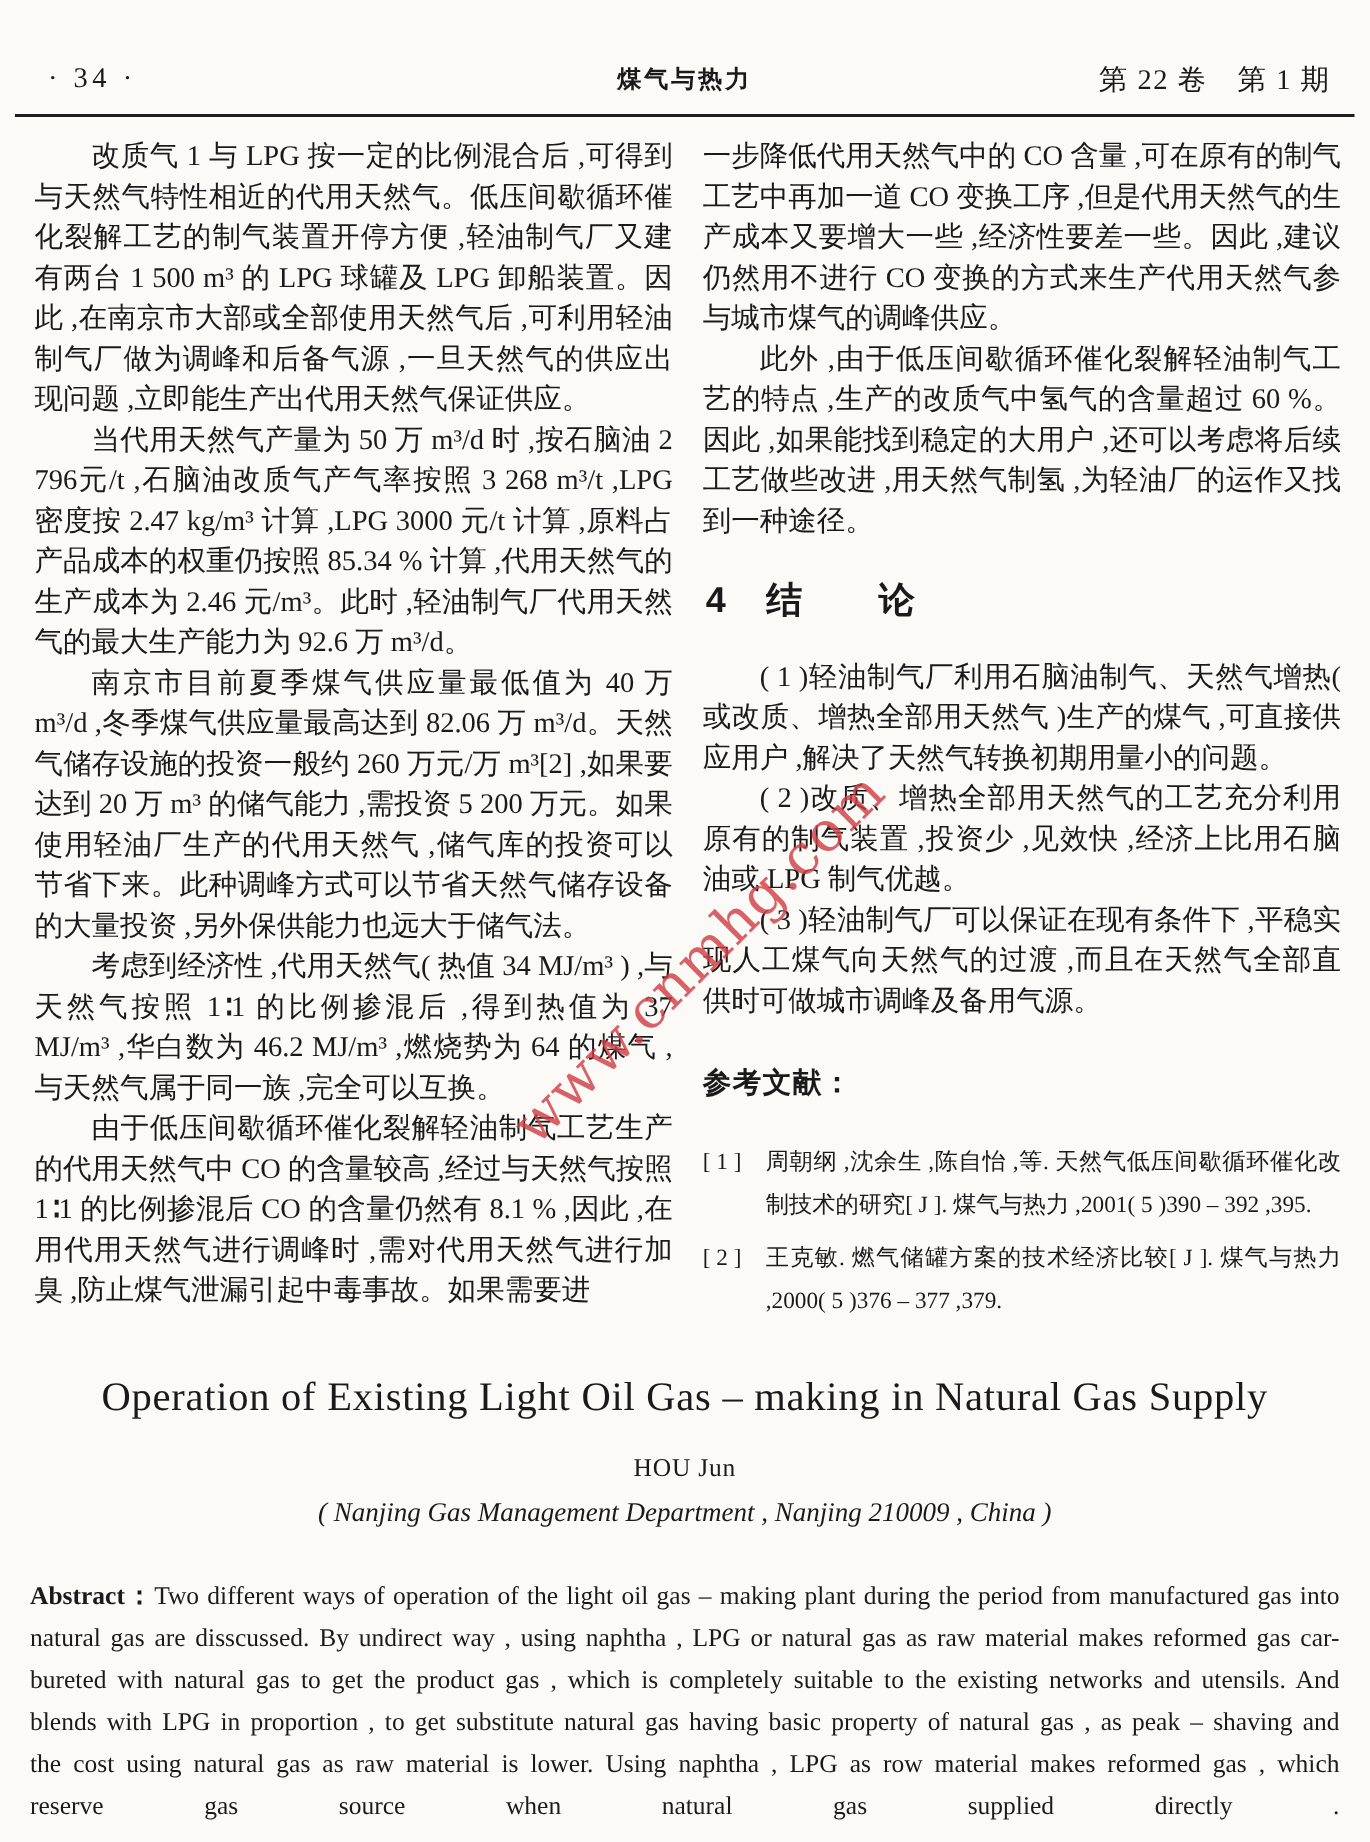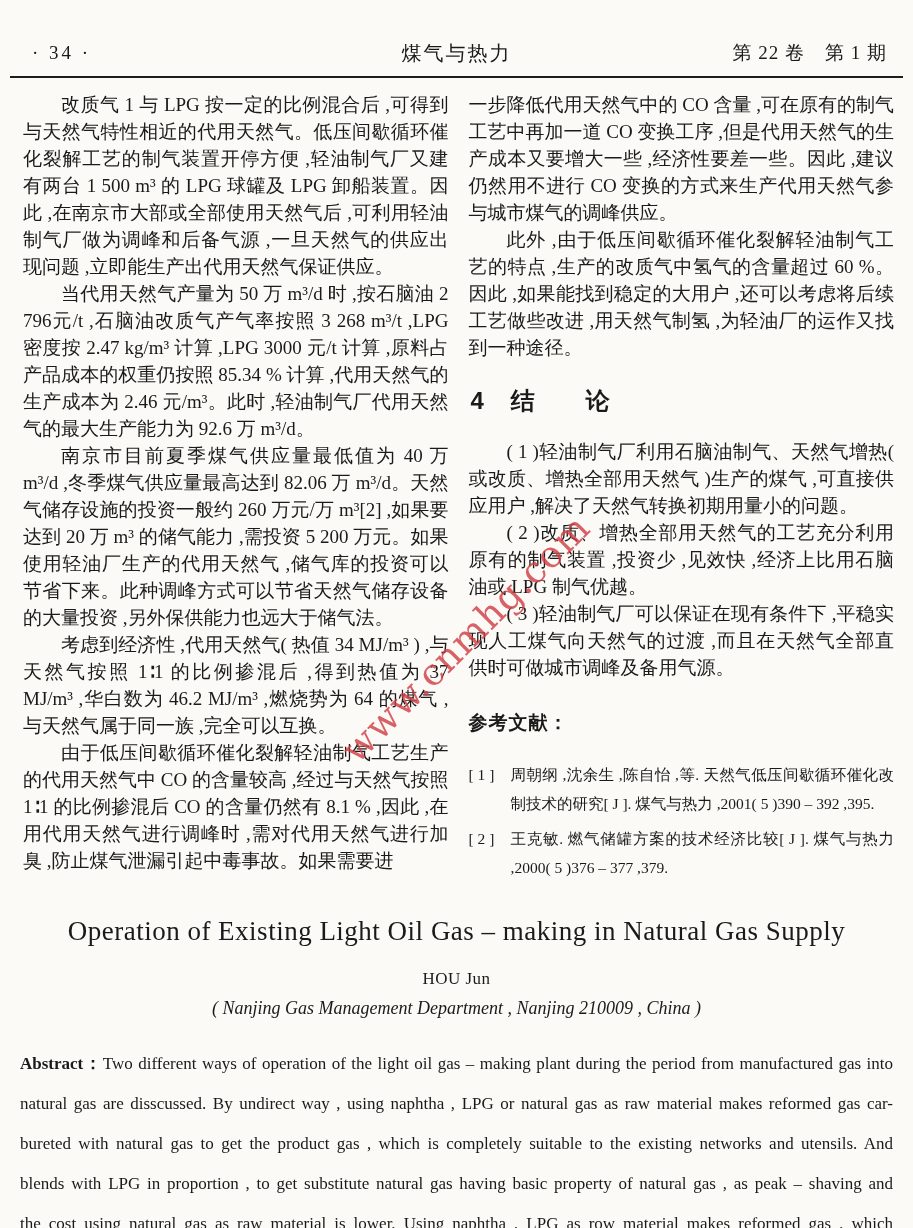--- a/index.html
+++ b/index.html
@@ -15,21 +15,21 @@
   .page-header {
     position: relative;
     display: flex;
     justify-content: space-between;
     align-items: center;
     padding: 40px 26px 0 32px;
   }
   .page-number { font-size: 19px; letter-spacing: 3px; }
   .journal-title {
     position: absolute; left: 50%; transform: translateX(-50%);
-    font-size: 20px; font-weight: normal;
+    font-size: 16px; font-weight: bold;
     font-family: "Liberation Sans", "DejaVu Sans", sans-serif;
     letter-spacing: 2px;
   }
   .issue-info { font-size: 19px; letter-spacing: 1px; }
   .header-rule { margin: 10px 10px 0 10px; border-bottom: 2px solid #1d1d1d; }
 
   .body-columns { display: flex; gap: 20px; padding: 13px 19px 0 23px; justify-content: center; }
   .col { width: 426px; font-size: 19px; line-height: 27px; text-align: justify; }
   .col p { margin: 0; }
   p.indent { text-indent: 2em; }
@@ -49,21 +49,21 @@
   .reference-item { display: flex; font-size: 15.5px; line-height: 29px; margin-bottom: 6px; }
   .reference-label { flex: none; width: 42px; }
   .reference-text { flex: 1; text-align: justify; }
 
   .english-section { text-align: center; margin-top: 28px; }
   .english-title { font-size: 27px; letter-spacing: 0.5px; }
   .author-name { font-size: 17px; margin-top: 22px; letter-spacing: 0.5px; }
   .affiliation { font-size: 18px; font-style: italic; margin-top: 9px; }
 
   .abstract { margin: 31px 20px 0 20px; font-size: 17px; line-height: 28px; text-align: left; }
-  .abstract-line { text-align: justify; text-align-last: justify; margin-top: 12px; }
+  .abstract-line { text-align: justify; text-align-last: justify; }
   .abstract-label { font-weight: bold; font-style: normal; }
 
   .watermark {
     position: absolute;
     left: 300px; top: 618px; width: 330px;
     text-align: center;
     transform: rotate(-45deg);
     font-size: 37px;
     letter-spacing: 1px;
     color: rgba(209, 62, 68, 0.82);

